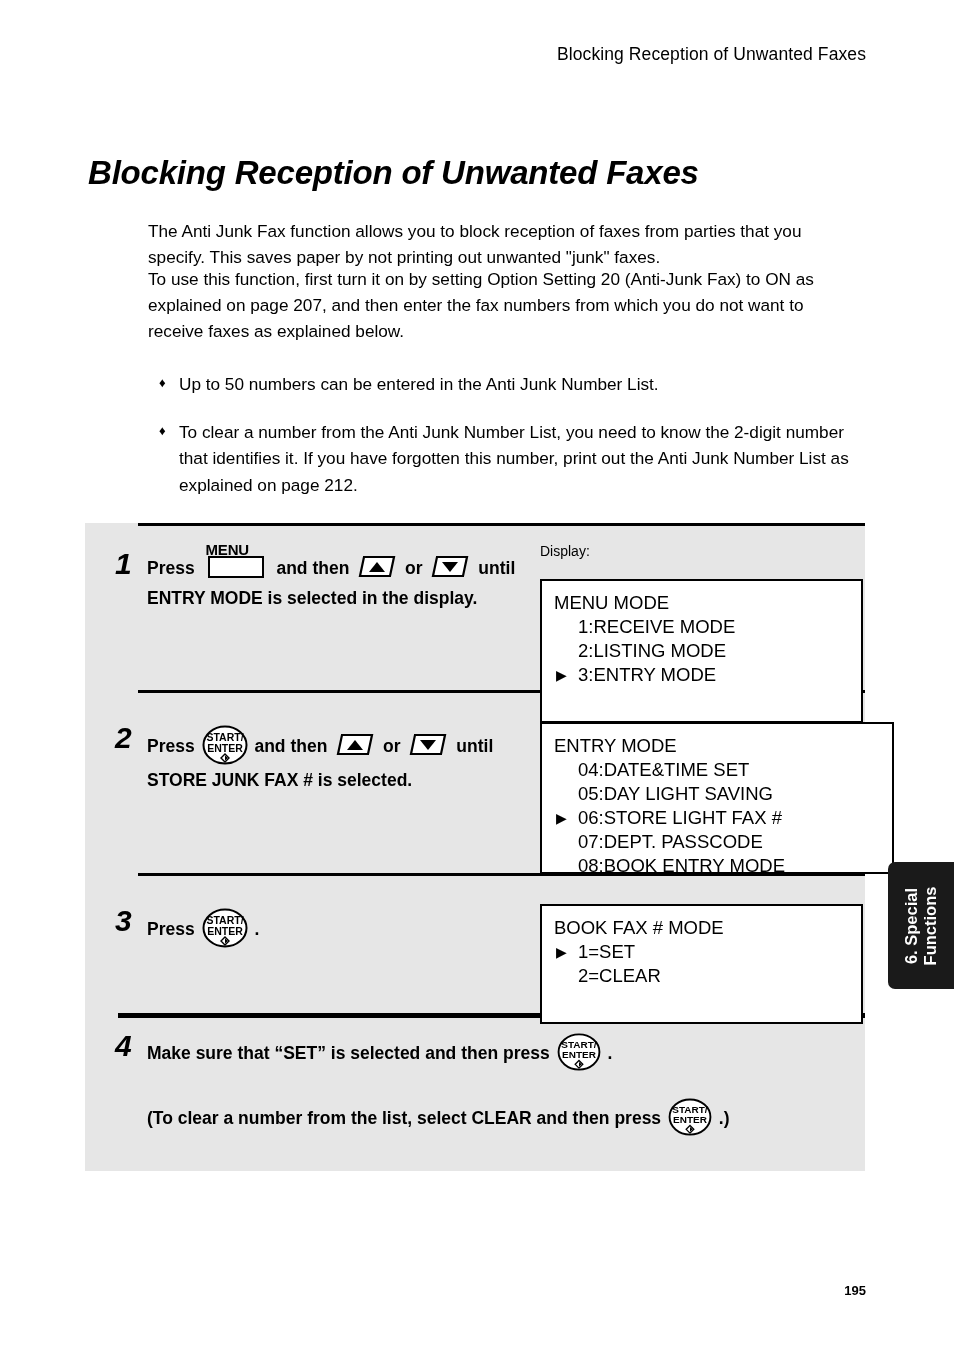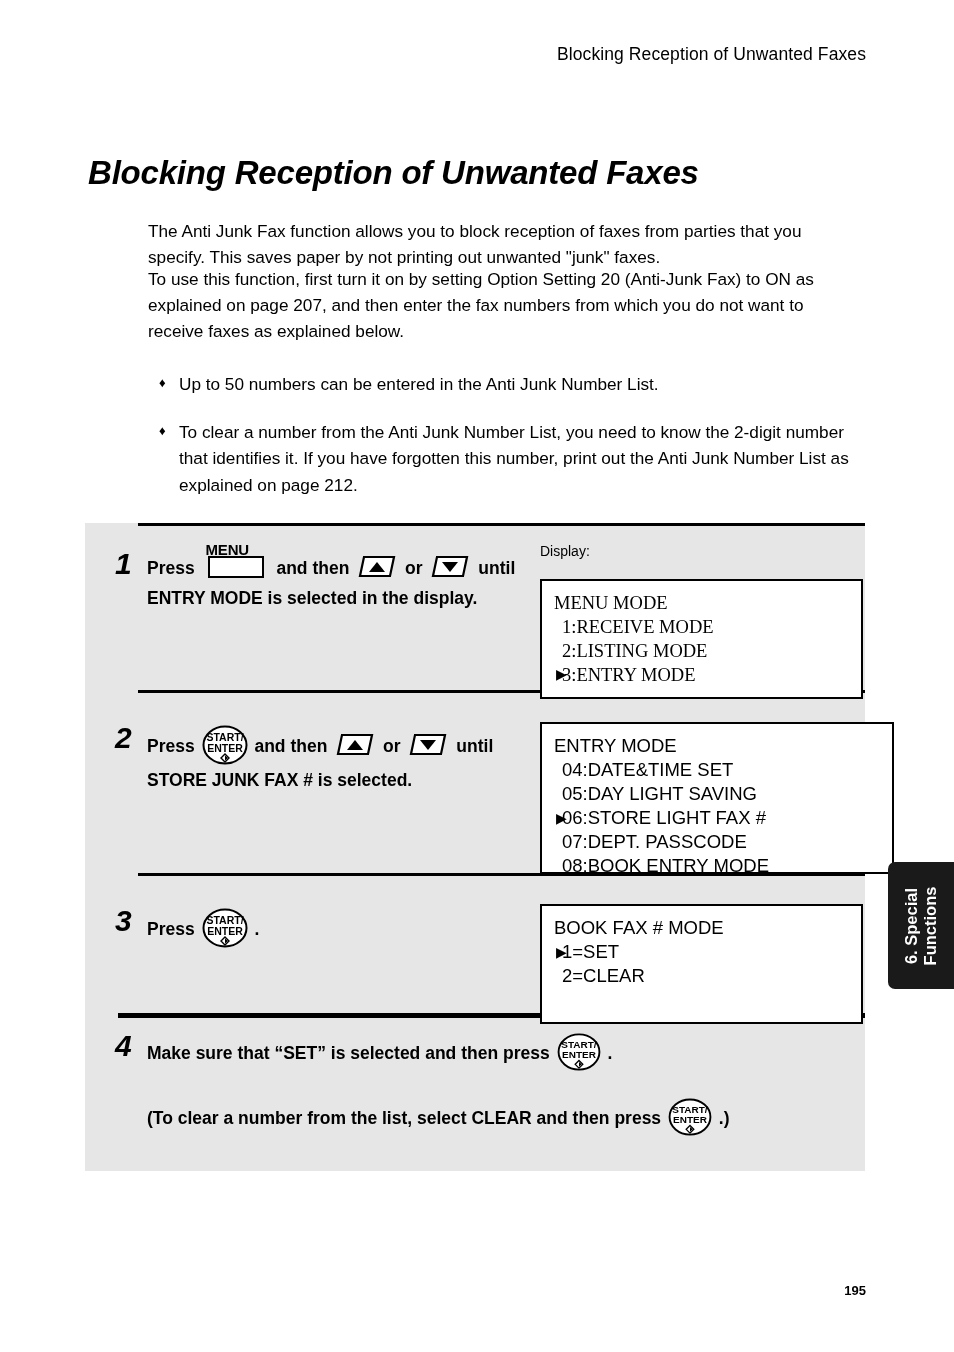--- a/index.html
+++ b/index.html
@@ -188,27 +188,27 @@
     position: absolute;
     left: 455px;
     background: #ffffff;
     border: 2.5px solid #000000;
     box-sizing: border-box;
     padding: 10px 0 0 0;
     font-size: 18.5px;
     font-weight: normal;
     line-height: 24px;
   }
-  #lcd-1 { top: 30px;  width: 323px; height: 120px; font-family: Liberation Serif, serif; }
+  #lcd-1 { top: 30px;  width: 323px; height: 144px; }
   #lcd-2 { top: -1px;  width: 354px; height: 152px; }
   #lcd-3 { top: -2px;  width: 323px; height: 120px; }
 
   .lcd-line {
     position: relative;
-    padding-left: 20px;
+    padding-left: 36px;
     white-space: nowrap;
   }
   .lcd-line.title { padding-left: 12px; }
   .lcd-line .marker {
     position: absolute;
     left: 14px;
     top: 0px;
     font-size: 14px;
     line-height: 24px;
   }

